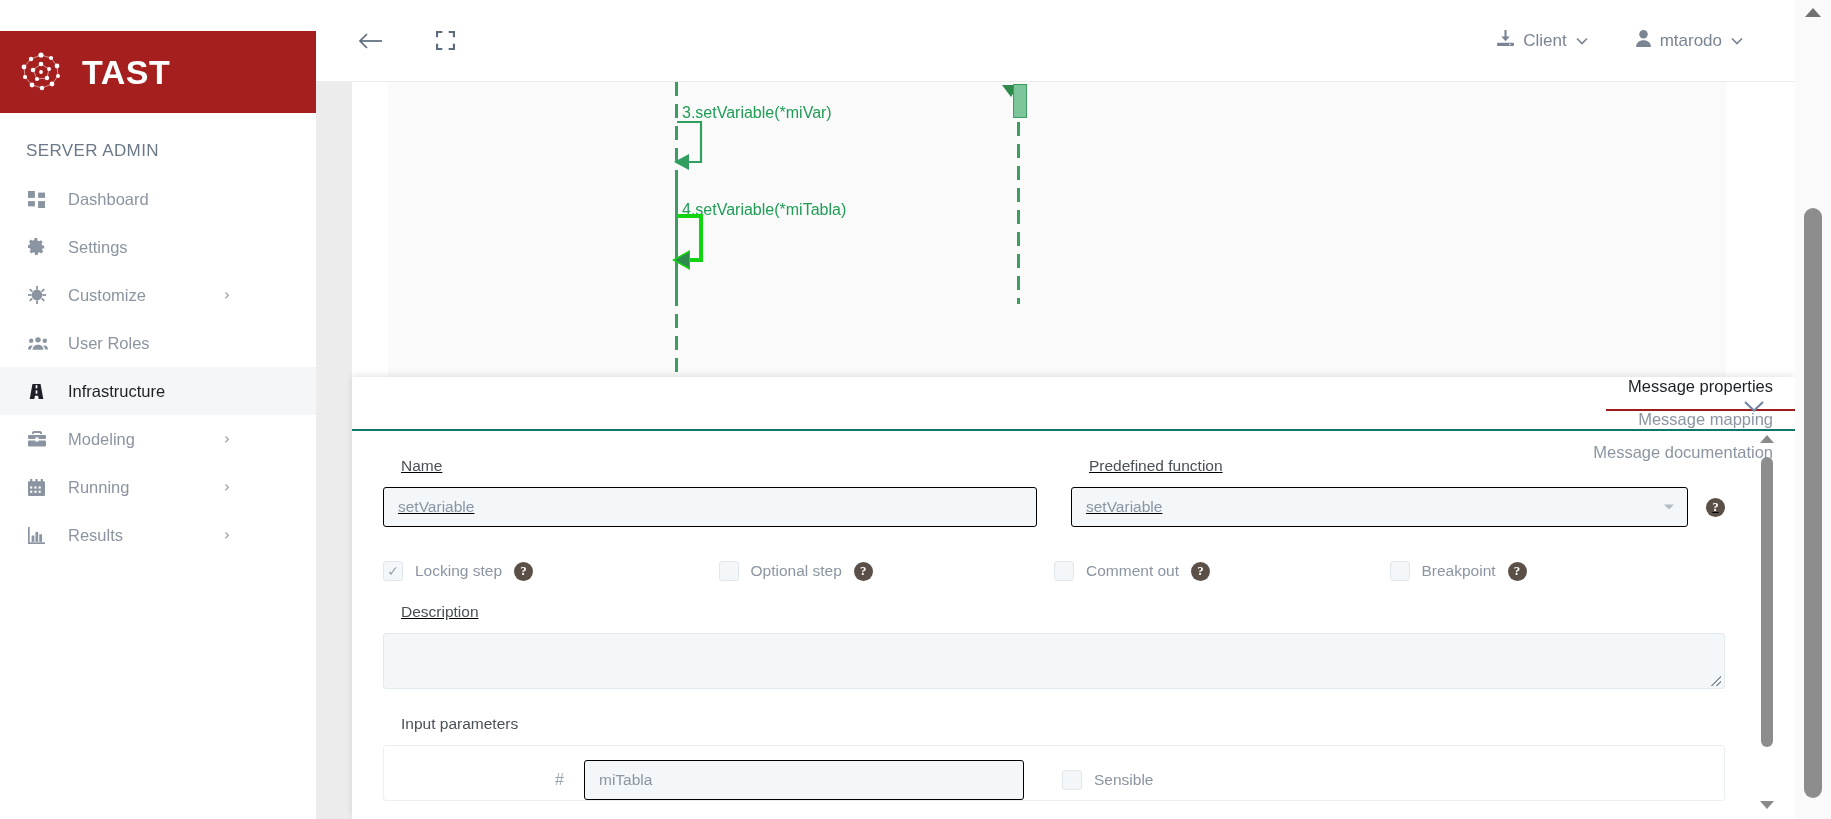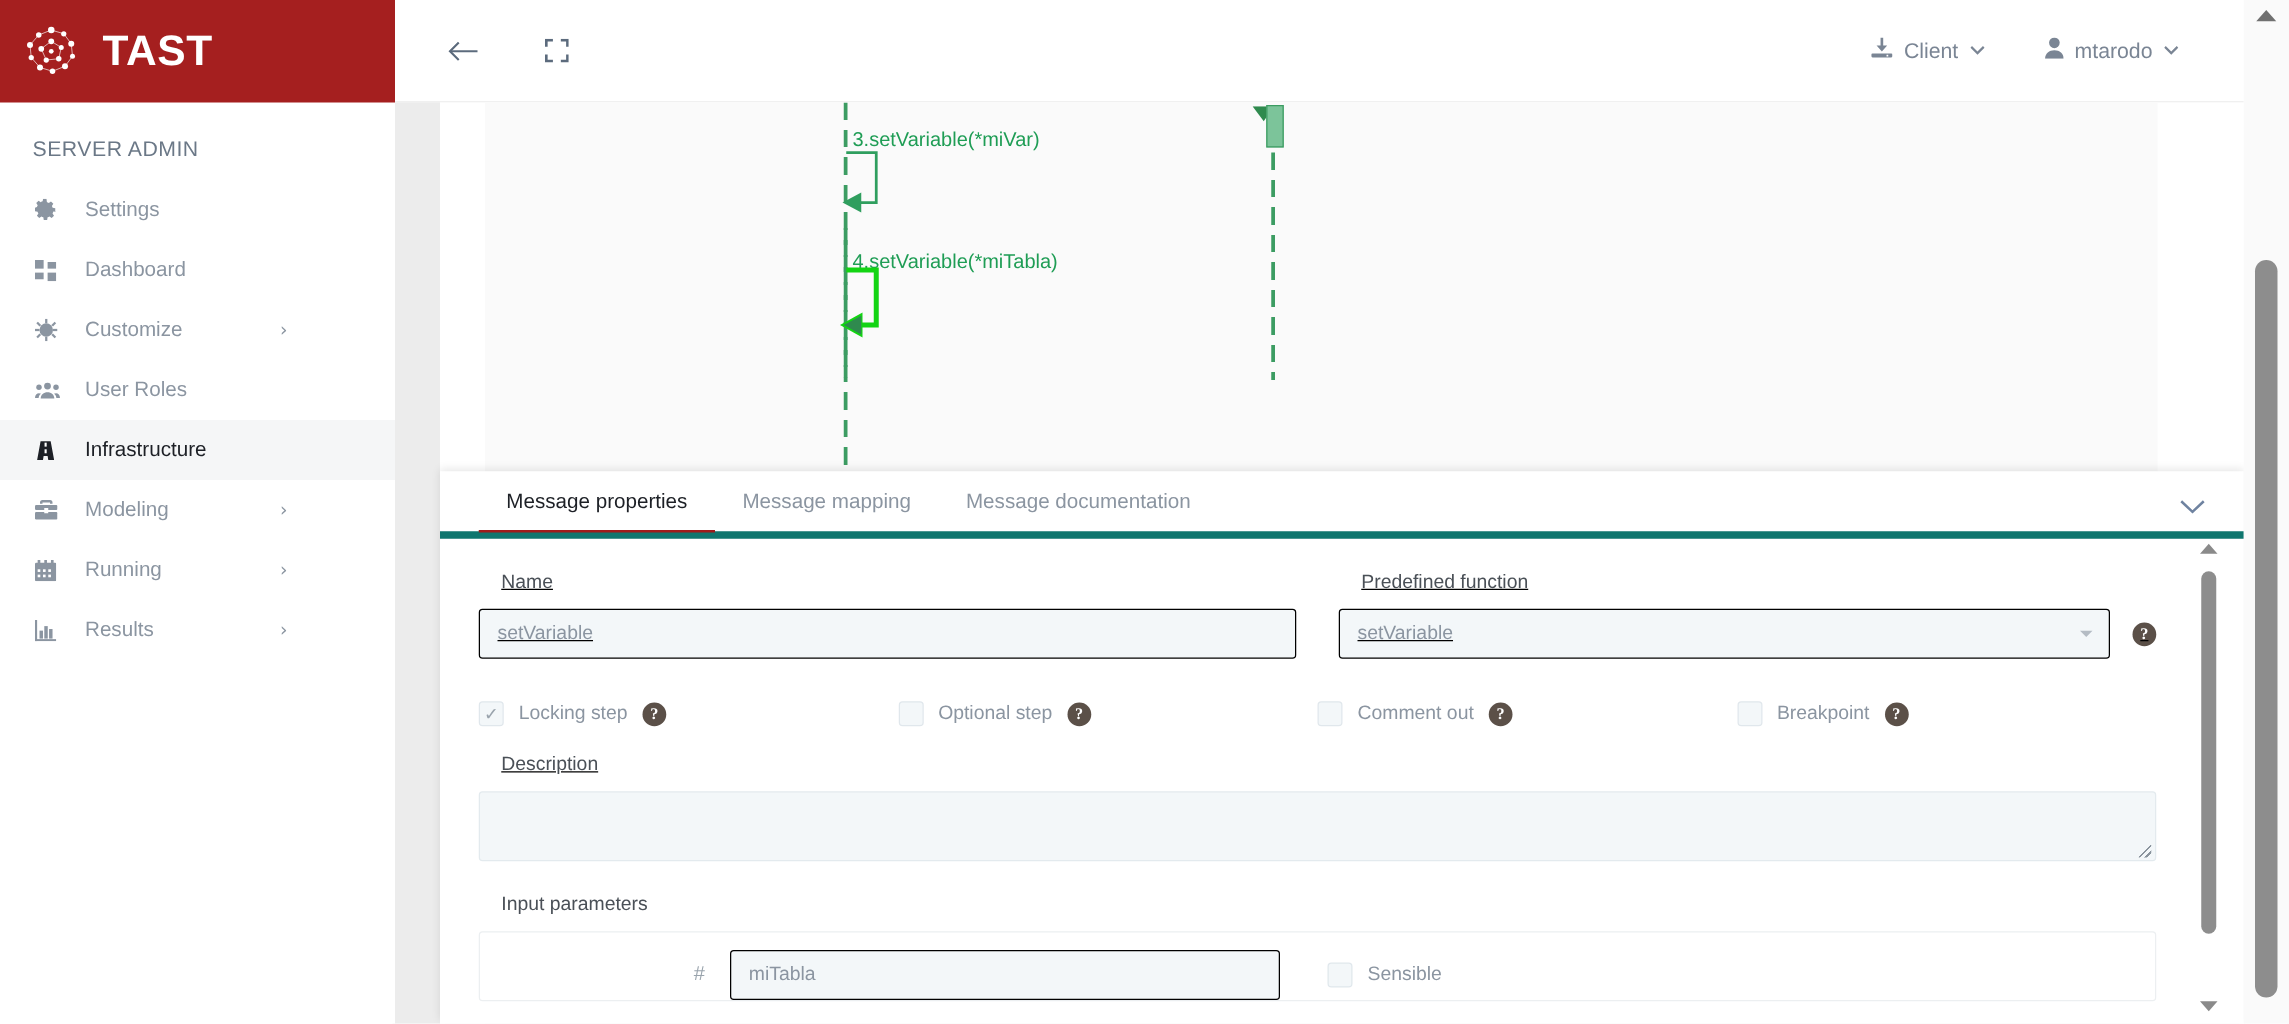--- a/index.html
+++ b/index.html
@@ -11,21 +11,21 @@
   }
   .app { position: relative; width: 1831px; height: 819px; background:#fff; }
 
   
   .sidebar {
     position: absolute; left: 0; top: 0; width: 316px; height: 819px;
     background: #ffffff; z-index: 5;
   }
   .brand {
     height: 82px; background: #a51f1f; display: flex; align-items: center;
-    padding-left: 18px; gap: 18px;
+    padding-left: 18px; gap: 18px; margin-top: 31px;
   }
   .brand-logo { width: 46px; height: 46px; position: relative; }
   .brand-title {
     color: #ffffff; font-size: 34px; font-weight: bold; letter-spacing: .5px;
   }
   .nav-head {
     color: #6b7887; font-size: 17px; letter-spacing: .4px;
     padding: 28px 0 14px 26px;
   }
   .nav-item {
@@ -91,21 +91,21 @@
   }
   .selfcall { position: absolute; }
 
   
   .props {
     position: absolute; left: 352px; top: 377px; width: 1443px; height: 442px;
     background: #ffffff; box-shadow: 0 -2px 7px rgba(0,0,0,.10);
   }
   .tabs {
     position: relative; height: 54px; display: flex; align-items: flex-end;
-    padding-left: 31px; border-bottom: 6px solid #0f766e;
+    padding-left: 31px; border-bottom: 2px solid #0f766e; flex-direction: column;
   }
   .tab {
     font-size: 16.5px; color: #8b95a1; padding: 0 22px 14px 22px; cursor: pointer;
     position: relative;
   }
   .tab.active { color: #1d2026; }
   .tab.active::after {
     content: ""; position: absolute; left: 0; right: 0; bottom: -1px; height: 2.5px;
     background: #9e1b1b;
   }
@@ -225,39 +225,39 @@
           </g>
         </svg>
       </div>
       <div class="brand-title">TAST</div>
     </div>
 
     <div class="nav-head">SERVER ADMIN</div>
 
     <div class="nav-item">
       <span class="nav-ico">
-        <svg width="18" height="18" viewBox="0 0 20 20" fill="currentColor">
-          <path d="M10 6.4a3.6 3.6 0 100 7.2 3.6 3.6 0 000-7.2zm0 5.6a2 2 0 110-4 2 2 0 010 4z"></path>
-          <path d="M18 11.5v-3l-2.3-.4a6 6 0 00-.7-1.7l1.3-1.9-2.1-2.1-1.9 1.3a6 6 0 00-1.7-.7L10.2 0h-3L6.8 2.3a6 6 0 00-1.7.7L3.2 1.7 1.1 3.8 2.4 5.7a6 6 0 00-.7 1.7L0 8.1v3l2.3.4c.2.6.4 1.2.7 1.7L1.7 15l2.1 2.1 1.9-1.3c.5.3 1.1.5 1.7.7l.4 2.3h3l.4-2.3c.6-.2 1.2-.4 1.7-.7l1.9 1.3 2.1-2.1-1.3-1.9c.3-.5.5-1.1.7-1.7l2.3-.4z"></path>
-        </svg>
-        </span>
-      <span class="nav-label">Settings</span>
-      <span class="nav-caret"></span>
-    </div>
-
-    <div class="nav-item">
-      <span class="nav-ico">
         <svg width="17" height="17" viewBox="0 0 16 16" fill="currentColor">
           <rect x="0" y="0" width="6.5" height="6.5"></rect>
             <rect x="9.5" y="1.5" width="6.5" height="5"></rect>
           <rect x="0" y="9.5" width="6.5" height="5"></rect>
             <rect x="9.5" y="9.5" width="6.5" height="6.5"></rect>
         </svg>
         </span>
       <span class="nav-label">Dashboard</span>
+      <span class="nav-caret"></span>
+    </div>
+
+    <div class="nav-item">
+      <span class="nav-ico">
+        <svg width="18" height="18" viewBox="0 0 20 20" fill="currentColor">
+          <path d="M10 6.4a3.6 3.6 0 100 7.2 3.6 3.6 0 000-7.2zm0 5.6a2 2 0 110-4 2 2 0 010 4z"></path>
+          <path d="M18 11.5v-3l-2.3-.4a6 6 0 00-.7-1.7l1.3-1.9-2.1-2.1-1.9 1.3a6 6 0 00-1.7-.7L10.2 0h-3L6.8 2.3a6 6 0 00-1.7.7L3.2 1.7 1.1 3.8 2.4 5.7a6 6 0 00-.7 1.7L0 8.1v3l2.3.4c.2.6.4 1.2.7 1.7L1.7 15l2.1 2.1 1.9-1.3c.5.3 1.1.5 1.7.7l.4 2.3h3l.4-2.3c.6-.2 1.2-.4 1.7-.7l1.9 1.3 2.1-2.1-1.3-1.9c.3-.5.5-1.1.7-1.7l2.3-.4z"></path>
+        </svg>
+        </span>
+      <span class="nav-label">Settings</span>
       <span class="nav-caret"></span>
     </div>
 
     <div class="nav-item">
       <span class="nav-ico">
         <svg width="18" height="18" viewBox="0 0 20 20" fill="currentColor">
           <circle cx="10" cy="10" r="6"></circle>
           <g>
             <rect x="9" y="0" width="2" height="4"></rect>
               <rect x="9" y="16" width="2" height="4"></rect>

